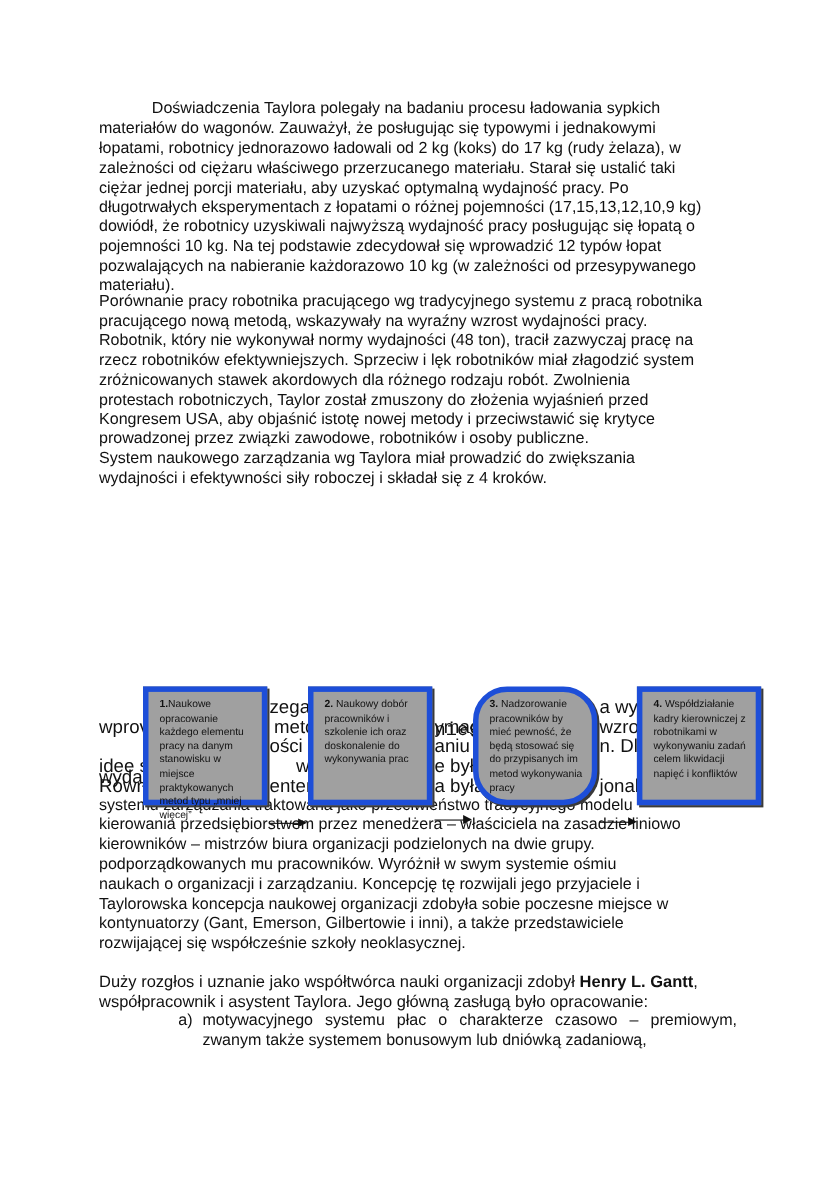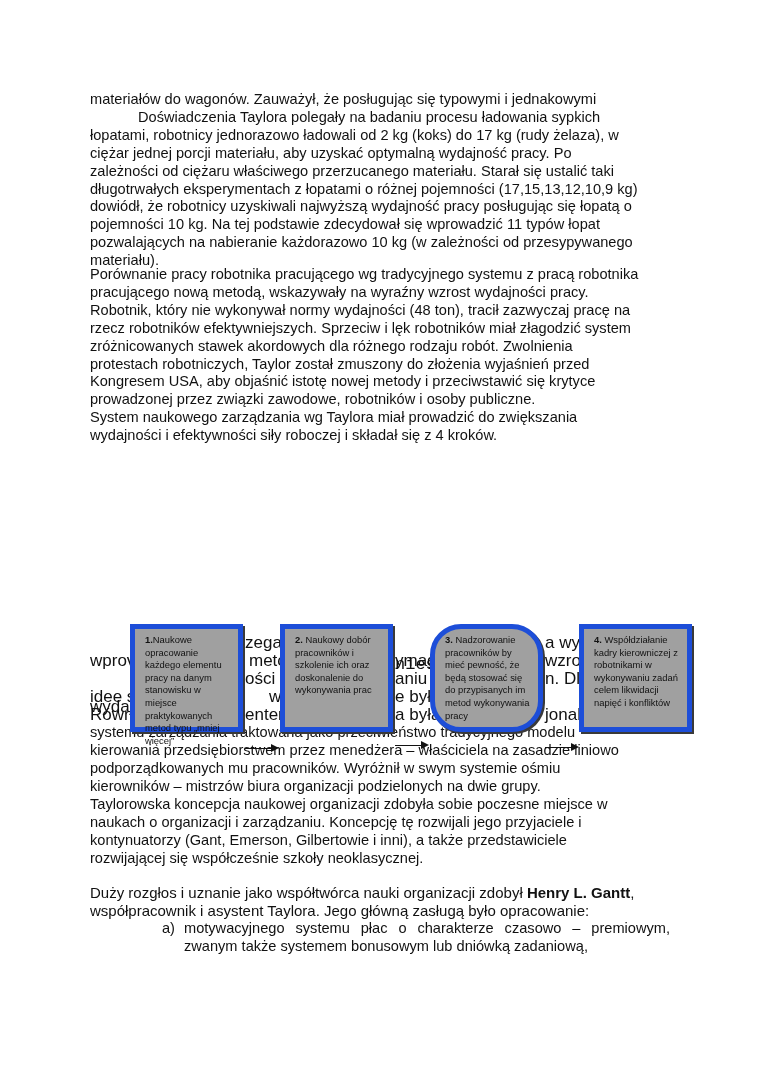--- a/index.html
+++ b/index.html
@@ -19,28 +19,28 @@
   .gantt-para { position:absolute; left:90px; width:600px; font-size:15px; line-height:17.9px; }
   .list-item { position:absolute; left:160px; width:510px; font-size:14.6px; line-height:17.9px; }
   .list-marker { position:absolute; left:-22px; top:0; }
 </style>
 </head>
 <body>
 
 <div class="page">
 
   <div class="para" style="top:91px;">
+    <div style="padding-left:48px;">Doświadczenia Taylora polegały na badaniu procesu ładowania sypkich</div>
     <div>materiałów do wagonów. Zauważył, że posługując się typowymi i jednakowymi</div>
-    <div style="padding-left:48px;">Doświadczenia Taylora polegały na badaniu procesu ładowania sypkich</div>
     <div>łopatami, robotnicy jednorazowo ładowali od 2 kg (koks) do 17 kg (rudy żelaza), w</div>
+    <div>zależności od ciężaru właściwego przerzucanego materiału. Starał się ustalić taki</div>
     <div>ciężar jednej porcji materiału, aby uzyskać optymalną wydajność pracy. Po</div>
-    <div>zależności od ciężaru właściwego przerzucanego materiału. Starał się ustalić taki</div>
     <div>długotrwałych eksperymentach z łopatami o różnej pojemności (17,15,13,12,10,9 kg)</div>
     <div>dowiódł, że robotnicy uzyskiwali najwyższą wydajność pracy posługując się łopatą o</div>
-    <div>pojemności 10 kg. Na tej podstawie zdecydował się wprowadzić 11 typów łopat</div>
+    <div>pojemności 10 kg. Na tej podstawie zdecydował się wprowadzić 12 typów łopat</div>
     <div>pozwalających na nabieranie każdorazowo 10 kg (w zależności od przesypywanego</div>
     <div>materiału).</div>
   </div>
 
   <div class="para" style="top:266px;">
     <div>Porównanie pracy robotnika pracującego wg tradycyjnego systemu z pracą robotnika</div>
     <div>pracującego nową metodą, wskazywały na wyraźny wzrost wydajności pracy.</div>
     <div>Robotnik, który nie wykonywał normy wydajności (48 ton), tracił zazwyczaj pracę na</div>
     <div>rzecz robotników efektywniejszych. Sprzeciw i lęk robotników miał złagodzić system</div>
     <div>zróżnicowanych stawek akordowych dla różnego rodzaju robót. Zwolnienia</div>
@@ -92,24 +92,24 @@
     <div class="box" style="left:579px;">
       <b>4.</b><span> Współdziałanie kadry kierowniczej z robotnikami w wykonywaniu zadań celem likwidacji napięć i konfliktów</span>
     </div>
 
     <div class="arrow" style="left:245px; top:748px; width:32px;"></div>
     <div class="arrow" style="left:395px; top:745px; width:32px;"></div>
     <div class="arrow" style="left:545px; top:747px; width:32px;"></div>
   </div>
 
   <div class="para" style="top:760px;">
+    <div>kierowników – mistrzów biura organizacji podzielonych na dwie grupy.</div>
     <div>podporządkowanych mu pracowników. Wyróżnił w swym systemie ośmiu</div>
-    <div>kierowników – mistrzów biura organizacji podzielonych na dwie grupy.</div>
+    <div>naukach o organizacji i zarządzaniu. Koncepcję tę rozwijali jego przyjaciele i</div>
     <div>Taylorowska koncepcja naukowej organizacji zdobyła sobie poczesne miejsce w</div>
-    <div>naukach o organizacji i zarządzaniu. Koncepcję tę rozwijali jego przyjaciele i</div>
     <div>kontynuatorzy (Gant, Emerson, Gilbertowie i inni), a także przedstawiciele</div>
     <div>rozwijającej się współcześnie szkoły neoklasycznej.</div>
   </div>
 
   <div class="gantt-para" style="top:884px;">
     <div>
       <span>Duży rozgłos i uznanie jako współtwórca nauki organizacji zdobył </span><b>Henry L. Gantt</b><span>,</span>
     </div>
     <div>współpracownik i asystent Taylora. Jego główną zasługą było opracowanie:</div>
   </div>

